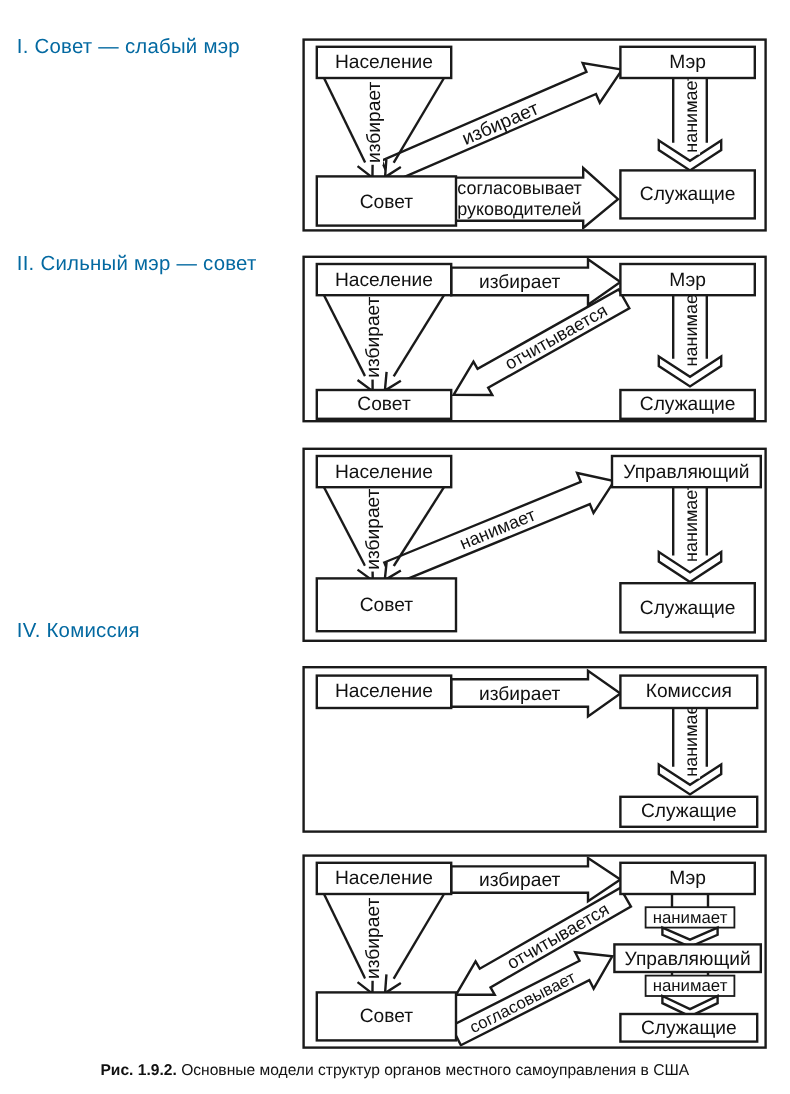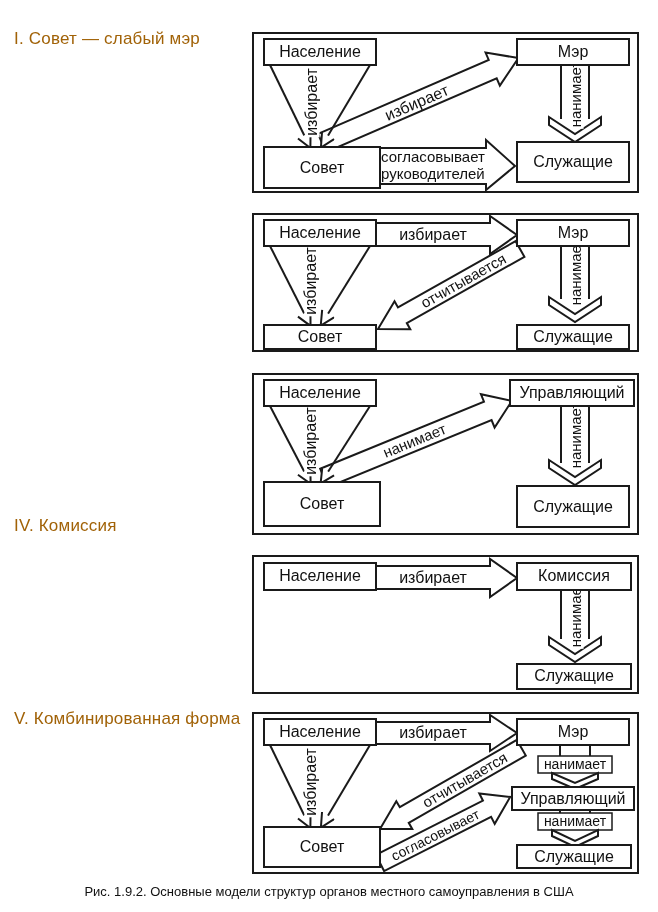--- a/index.html
+++ b/index.html
@@ -1,41 +1,41 @@
 <!DOCTYPE html>
 <html><head>
 <meta charset="utf-8">
 <style>
   html,body{margin:0;padding:0;background:#fff;}
   .page{position:relative;width:658px;height:912px;background:#ffffff;
         font-family:"Liberation Sans",sans-serif;color:#111;overflow:hidden;}
-  .sec-label{position:absolute;left:14px;font-size:17px;letter-spacing:.2px;color:#a16207;white-space:nowrap;}
+  .sec-label{position:absolute;left:14px;font-size:17px;letter-spacing:.2px;color:#0369a1;white-space:nowrap;}
   .panel{position:absolute;left:252px;width:383px;border:2px solid #1a1a1a;background:#fff;}
   .panel svg{display:block;}
   .box{fill:#fff;stroke:#1a1a1a;stroke-width:2;}
   .box-thin{fill:#fff;stroke:#1a1a1a;stroke-width:1.5;}
   .arrow{fill:#fff;stroke:#1a1a1a;stroke-width:2;stroke-linejoin:miter;}
   .ln{stroke:#1a1a1a;stroke-width:2;fill:none;}
   text{fill:#111;font-family:"Liberation Sans",sans-serif;}
   .bt{font-size:16px;text-anchor:middle;}
   .at{font-size:15px;text-anchor:middle;}
   .at14{font-size:14px;text-anchor:middle;}
   .al{font-size:15px;text-anchor:start;}
   .halo{stroke:#fff;stroke-width:5px;paint-order:stroke;}
   .caption{position:absolute;top:884px;left:0;width:100%;text-align:center;font-size:13px;color:#111;}
-  .caption b{font-weight:normal;}
+  .caption b{font-weight:bold;}
 </style>
 </head>
 <body>
 
 <div class="page">
 
   <div class="sec-label" style="top:29px">I. Совет — слабый мэр</div>
+  <div class="sec-label" style="top:210px">II. Сильный мэр — совет</div>
   <div class="sec-label" style="top:516px">IV. Комиссия</div>
-  <div class="sec-label" style="top:709px">V. Комбинированная форма</div>
 
   <div class="panel" style="top:32px;height:157px">
     <svg width="383" height="157" viewBox="0 0 383 157">
       <defs>
         <marker id="fh" markerUnits="userSpaceOnUse" markerWidth="20" markerHeight="18" refX="5" refY="8" orient="auto">
           <path d="M1,1 L15,8 L1,15" fill="#fff" stroke="#1a1a1a" stroke-width="2"></path>
         </marker>
       </defs>
 
       <g transform="translate(68,109) rotate(-23.4)">

